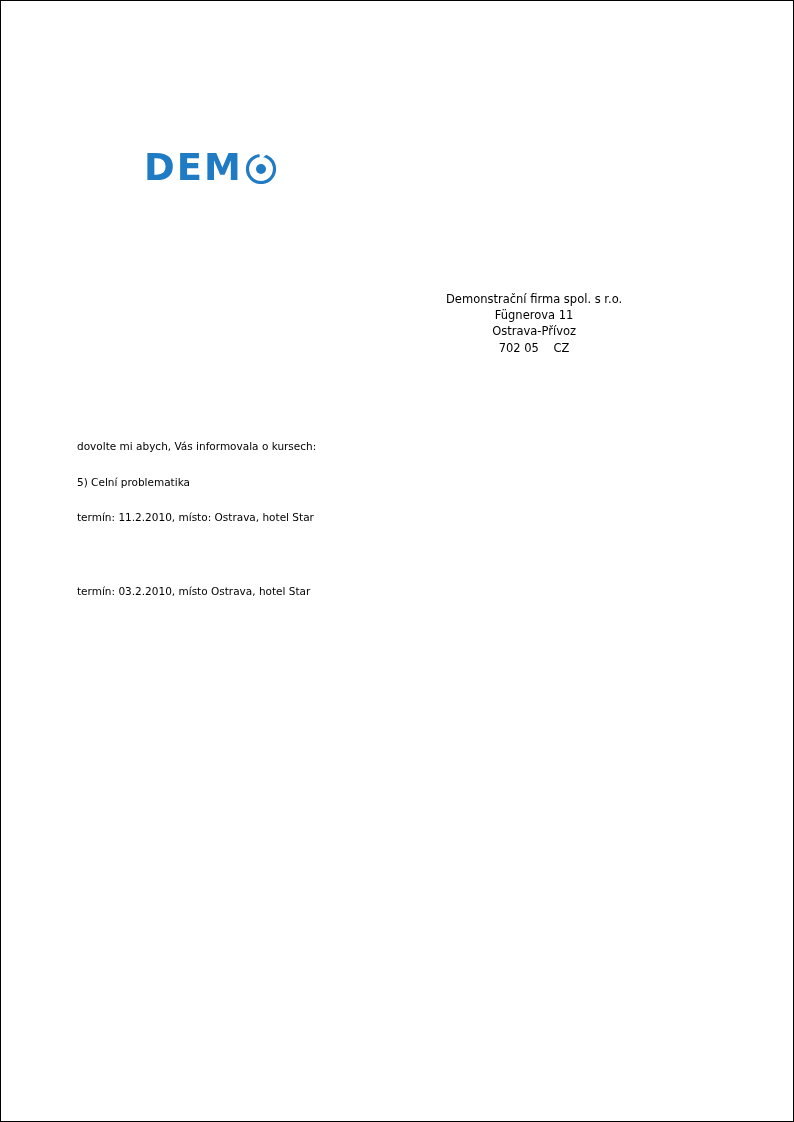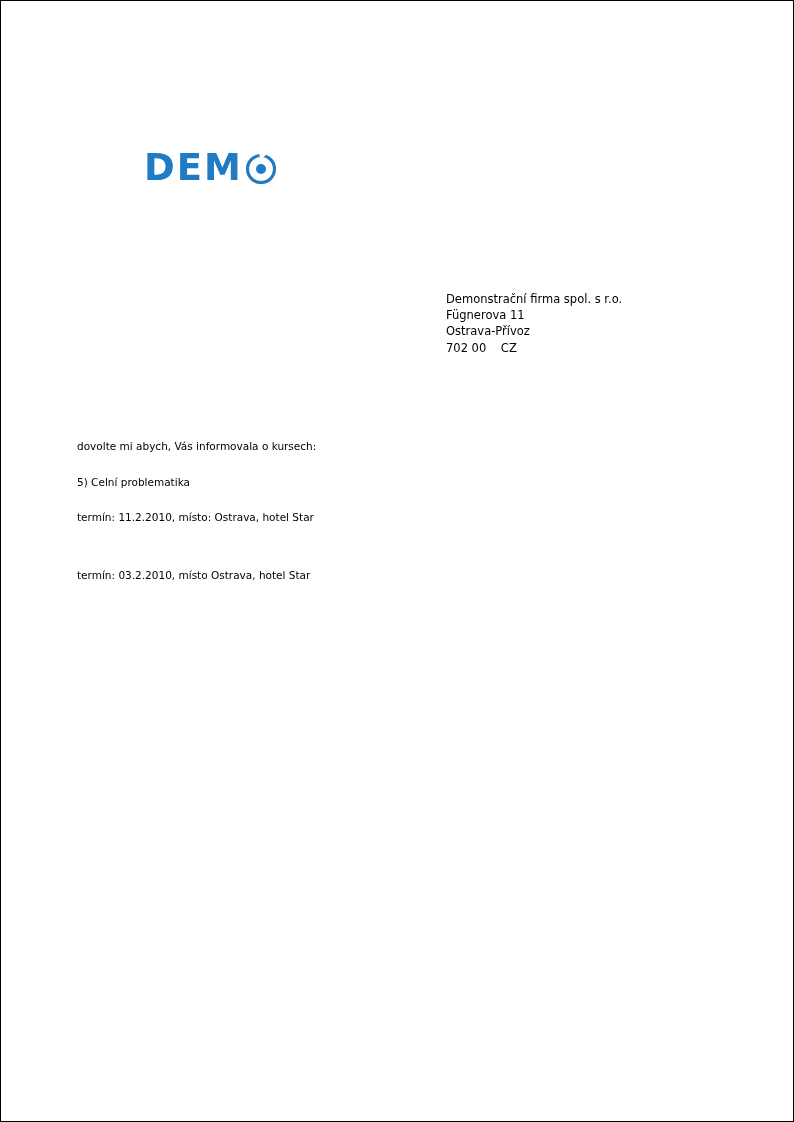--- a/index.html
+++ b/index.html
@@ -46,40 +46,41 @@
     display: block;
   }
   
   .address {
     position: absolute;
     left: 445px;
     top: 290px;
     font-size: 11.5px;
     color: #000000;
     line-height: 16.2px;
+    text-align: center;
   }
   .address-line {
     white-space: pre;
   }
   
   .letter {
     position: absolute;
     left: 76px;
     top: 438px;
     width: 600px;
     font-size: 10.5px;
     color: #000000;
   }
   .para {
     margin: 0 0 21.5px 0;
     line-height: 14px;
     white-space: pre-wrap;
   }
   .para.gap-after {
-    margin-bottom: 44px;
+    margin-bottom: 60px;
   }
 </style>
 </head>
 <body>
 
 <div class="page">
 
   <div class="logo">
     <span class="logo-text">DEM</span>
     <span class="logo-mark">
@@ -89,21 +90,21 @@
         <rect x="14.6" y="0.5" width="2.8" height="8" fill="#ffffff"></rect>
         <rect x="16" y="4" width="10" height="2.6" fill="#ffffff" transform="rotate(-38 16 5.3)"></rect>
       </svg>
     </span>
   </div>
 
   <div class="address">
     <div class="address-line">Demonstrační firma spol. s r.o.</div>
     <div class="address-line">Fügnerova 11</div>
     <div class="address-line">Ostrava-Přívoz</div>
-    <div class="address-line">702 00    CZ</div>
+    <div class="address-line">702 05    CZ</div>
   </div>
 
   <div class="letter">
     <p class="para">dovolte mi abych, Vás informovala o kursech:</p>
     <p class="para">5) Celní problematika</p>
     <p class="para gap-after">termín: 11.2.2010, místo: Ostrava, hotel Star</p>
     <p class="para">termín: 03.2.2010, místo Ostrava, hotel Star</p>
   </div>
 
 </div>

